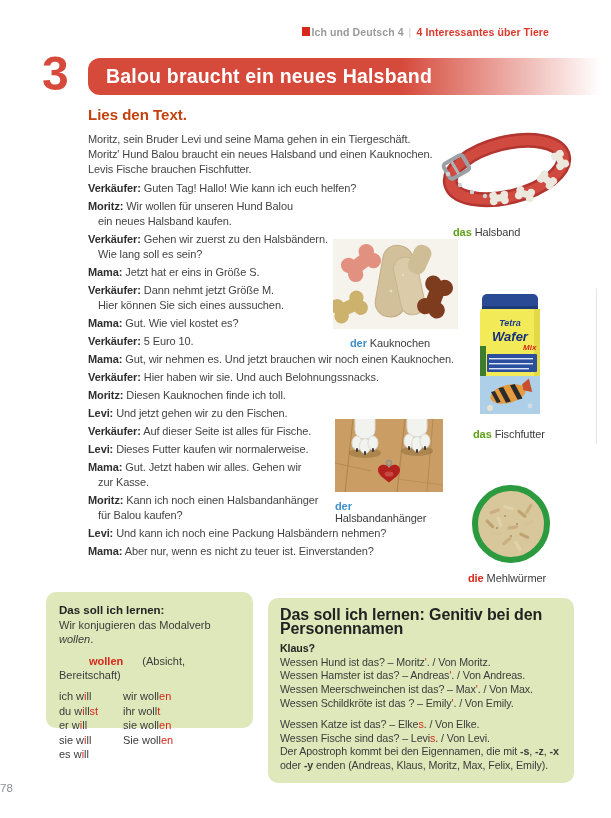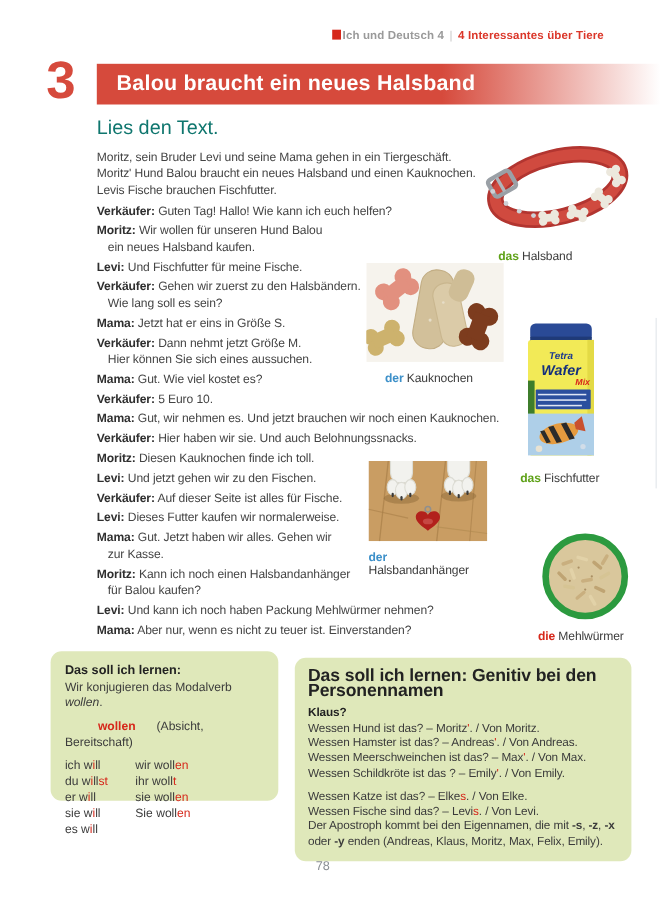--- a/index.html
+++ b/index.html
@@ -14,27 +14,27 @@
 
   
   .header{position:absolute;top:26px;right:62px;font-size:10.5px;font-weight:bold;letter-spacing:.1px}
   .header .series{color:var(--text-gray,#9a9a9a)}
   .header .divider{color:#c9c9c9;margin:0 5px;font-weight:normal}
   .header .chapter{color:var(--header-red,#db372a)}
   .red-square{position:absolute;left:302px;top:27px;width:8px;height:9px;background:var(--inline-red,#d6281b)}
 
   
   .lesson-number{position:absolute;left:42px;top:53px;font-size:48px;line-height:42px;font-weight:bold;color:var(--accent-red,#d64a3c)}
-  .title-banner{position:absolute;left:88px;top:58px;width:523px;height:37px;border-radius:0;
+  .title-banner{position:absolute;left:88px;top:58px;width:523px;height:37px;border-radius:12px;
     background:linear-gradient(90deg,var(--accent-red,#d64a3c) 0%,var(--accent-red,#d64a3c) 60%,rgba(214,74,60,0) 98%)}
   .title-banner span{display:block;padding-left:18px;line-height:37px;font-size:19.5px;font-weight:bold;color:#fff;letter-spacing:.2px}
 
   
   .content{position:absolute;left:88px;top:106px;width:500px}
-  .task{font-size:18px;font-weight:normal;color:#0f766e;margin:0 0 9px}
+  .task{font-size:15px;font-weight:bold;color:#c2410c;margin:0 0 9px}
   .intro{font-size:11px;line-height:15px;letter-spacing:-.1px;white-space:pre-line;margin:0 0 4px;color:#444}
   .dialogue p{font-size:11px;line-height:15px;letter-spacing:-.1px;margin:0 0 3px;color:#444;
               padding-left:10px;text-indent:-10px}
   .dialogue .speaker{color:#2f2f2f}
   .utterance{white-space:pre-line}
 
   
   .photo{position:absolute}
   .caption{font-size:11px;letter-spacing:-.1px;color:#3c3c3c;margin-top:4px}
   .caption .art{font-weight:bold}
@@ -42,21 +42,21 @@
   .art-blue{color:var(--article-blue,#3d90c9)}
   .art-red{color:var(--article-red,#d6281b)}
   .ph-halsband{left:433px;top:126px;width:147px}
   .ph-halsband .caption{padding-left:20px}
   .ph-kauknochen{left:333px;top:239px;width:111px}
   .ph-kauknochen .caption{padding-left:17px}
   .ph-fischfutter{left:470px;top:288px;width:127px}
   .ph-fischfutter .caption{padding-left:3px}
   .photo-bleed-edge{position:absolute;left:596px;top:289px;width:1px;height:155px;background:#e2e6ea}
   .ph-anhaenger{left:335px;top:419px;width:108px}
-  .ph-mehlwuermer{left:486px;top:484px;width:95px}
+  .ph-mehlwuermer{left:465px;top:484px;width:95px}
   .ph-mehlwuermer .caption{padding-left:3px}
 
   
   .learn-box{position:absolute;background:var(--box-bg,#dfe8ba);border-radius:10px;color:#3b3b3b}
   .box-wollen{left:46px;top:592px;width:207px;height:136px;padding:11px 13px;font-size:11px;line-height:14px}
   .box-wollen .bx-title{font-size:11.5px;font-weight:bold;color:#222;display:block}
   .box-wollen .bx-sub{margin:1px 0 8px}
   .verb-row{margin:0 0 7px}
   .verb-row .verb{font-weight:bold;color:var(--inline-red,#d6281b);margin-left:30px}
   .verb-row .note{margin-left:16px}
@@ -65,21 +65,21 @@
   .conj .c2{flex:1}
   .conj-line{line-height:14.5px}
   .rd{color:var(--inline-red,#d6281b)}
 
   .box-genitiv{left:268px;top:598px;width:306px;padding:10px 12px;font-size:10.7px;line-height:13.6px;letter-spacing:-.1px}
   .box-genitiv .bx-title{font-size:16px;font-weight:bold;color:#222;display:block;margin-bottom:7px}
   .box-genitiv .wessen{font-weight:bold;color:#222;display:block}
   .g-line{white-space:nowrap}
   .g-spacer{height:8px}
 
-  .page-number{position:absolute;left:0;top:782px;width:587px;text-align:center;font-size:11.5px;color:#8b9095}
+  .page-number{position:absolute;left:0;top:782px;width:587px;text-align:left;font-size:11.5px;color:#8b9095}
 
   svg text{font-family:"Liberation Sans",sans-serif}
 </style>
 </head>
 <body>
 
 <div class="page">
 
   <div class="header">
     <span class="series">Ich und Deutsch 4</span><span class="divider">|</span><span class="chapter">4 Interessantes über Tiere</span>
@@ -96,21 +96,20 @@
     <p class="intro">Moritz, sein Bruder Levi und seine Mama gehen in ein Tiergeschäft.
 Moritz' Hund Balou braucht ein neues Halsband und einen Kauknochen.
 Levis Fische brauchen Fischfutter.</p>
     <div class="dialogue">
 
         <p class="line"><b class="speaker">Verkäufer:</b> <span class="utterance">Guten Tag! Hallo! Wie kann ich euch helfen?</span></p>
 
         <p class="line"><b class="speaker">Moritz:</b> <span class="utterance">Wir wollen für unseren Hund Balou
 ein neues Halsband kaufen.</span></p>
 
-        <p class="line"><b class="speaker">Levi:</b> <span class="utterance">Und Fischfutter für meine Fische.</span></p>
 
         <p class="line"><b class="speaker">Verkäufer:</b> <span class="utterance">Gehen wir zuerst zu den Halsbändern.
 Wie lang soll es sein?</span></p>
 
         <p class="line"><b class="speaker">Mama:</b> <span class="utterance">Jetzt hat er eins in Größe S.</span></p>
 
         <p class="line"><b class="speaker">Verkäufer:</b> <span class="utterance">Dann nehmt jetzt Größe M.
 Hier können Sie sich eines aussuchen.</span></p>
 
 
@@ -129,21 +128,21 @@
         <p class="line"><b class="speaker">Verkäufer:</b> <span class="utterance">Auf dieser Seite ist alles für Fische.</span></p>
 
         <p class="line"><b class="speaker">Levi:</b> <span class="utterance">Dieses Futter kaufen wir normalerweise.</span></p>
 
         <p class="line"><b class="speaker">Mama:</b> <span class="utterance">Gut. Jetzt haben wir alles. Gehen wir
 zur Kasse.</span></p>
 
         <p class="line"><b class="speaker">Moritz:</b> <span class="utterance">Kann ich noch einen Halsbandanhänger
 für Balou kaufen?</span></p>
 
-        <p class="line"><b class="speaker">Levi:</b> <span class="utterance">Und kann ich noch haben Packung Mehlwürmer nehmen?</span></p>
+        <p class="line"><b class="speaker">Levi:</b> <span class="utterance">Und kann ich noch eine Packung Halsbändern nehmen?</span></p>
 
         <p class="line"><b class="speaker">Mama:</b> <span class="utterance">Aber nur, wenn es nicht zu teuer ist. Einverstanden?</span></p>
       </div>
   </div>
 
   <div class="photo ph-halsband">
     <svg width="147" height="92" viewBox="0 0 147 92">
       <defs>
         <g id="boneA">
           <circle cx="-3.5" cy="-1.8" r="2.4"></circle>

